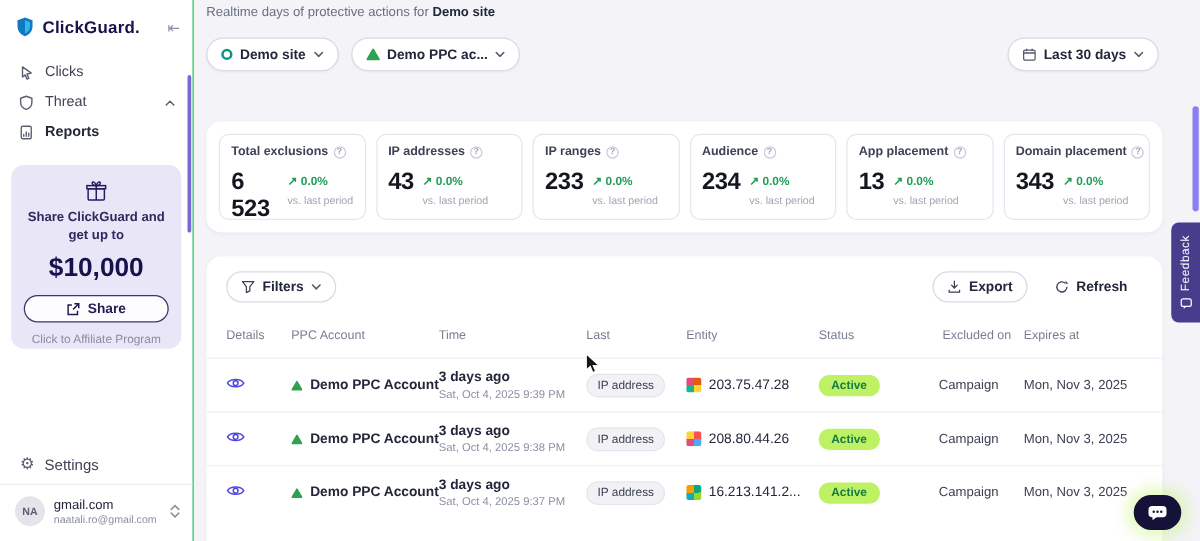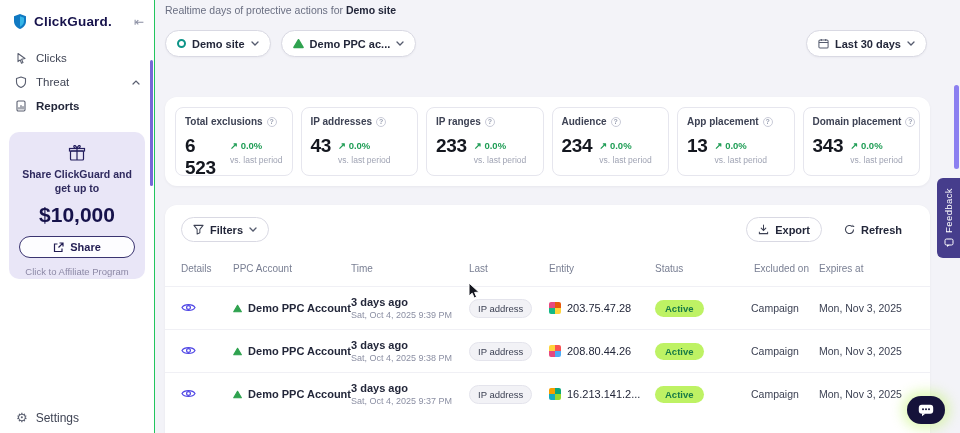--- a/index.html
+++ b/index.html
@@ -145,20 +145,32 @@
       <span>Share</span>
     </button>
     <div class="affiliate">Click to Affiliate Program</div>
   </div>
 
   <div class="settings-row">
     <span style="font-size:13px; color:#5a5f70; font-family:'DejaVu Sans', sans-serif;">⚙</span>
     <span>Settings</span>
   </div>
 
+  <div class="user-row">
+    <span class="avatar">NA</span>
+    <span style="flex:1; min-width:0;">
+      <div class="user-name">gmail.com</div>
+      <div class="user-email">naatali.ro@gmail.com</div>
+    </span>
+    <span>
+      <svg width="8" height="12" viewBox="0 0 8 12">
+          <path d="M1 4.5 L4 1.5 L7 4.5 M1 7.5 L4 10.5 L7 7.5" fill="none" stroke="#8b8fa3" stroke-width="1.2" stroke-linecap="round"></path>
+        </svg>
+    </span>
+  </div>
 </div>
 <div class="sidebar-scroll"></div>
 
 <div class="main-header">
   <span>Realtime days of protective actions for</span>
   <b>Demo site</b>
 </div>
 
 <div class="pill-row">
   <div class="pill">

